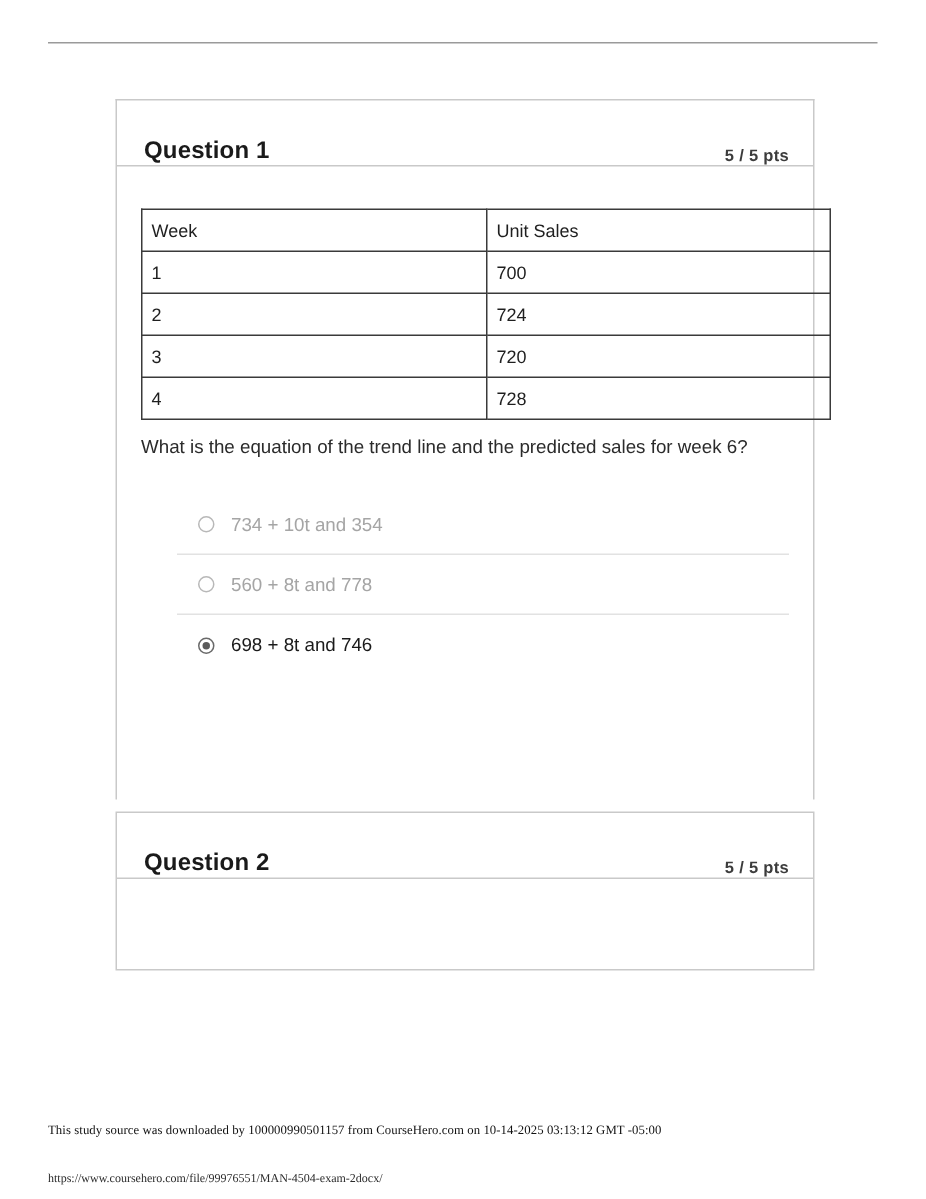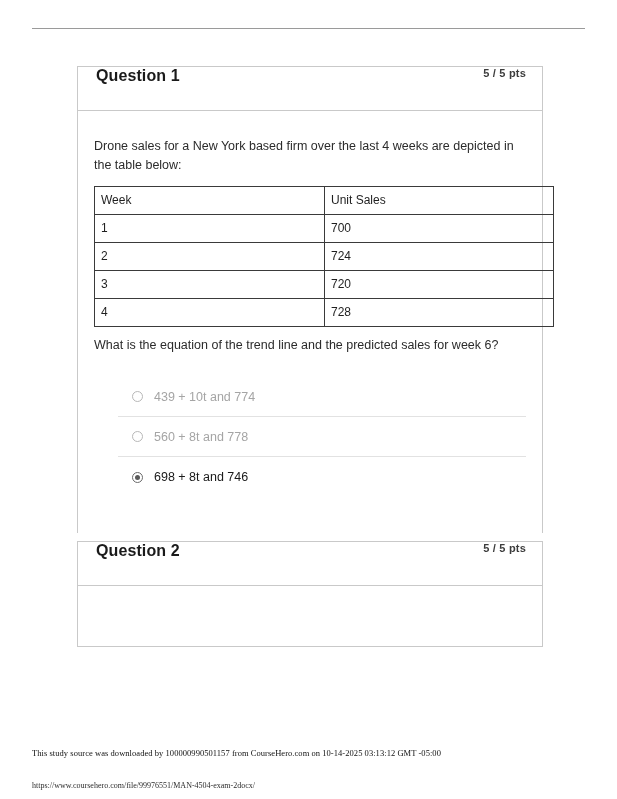--- a/index.html
+++ b/index.html
@@ -39,21 +39,21 @@
     border: 1px solid #c9c9c9;
     box-sizing: border-box;
   }
 
   #q1-card { top: 66px; height: 467px; border-bottom: none; }
 
   .qheader {
     height: 44px;
     border-bottom: 1px solid #c9c9c9;
     display: flex;
-    align-items: flex-start;
+    align-items: flex-end;
     justify-content: space-between;
     padding: 0 16px 0 18px;
     box-sizing: border-box;
   }
   .qtitle {
     font-size: 16px;
     font-weight: bold;
     color: #1a1a1a;
     letter-spacing: 0.1px;
   }
@@ -176,21 +176,20 @@
 <div class="page">
 
   <div class="top-rule"></div>
 
   <div class="qcard" id="q1-card">
     <div class="qheader">
       <span class="qtitle">Question 1</span>
       <span class="qpts">5 / 5 pts</span>
     </div>
     <div class="qbody">
-      <p class="qtext">Drone sales for a New York based firm over the last 4 weeks are depicted in the table below:</p>
 
       <table class="dtable">
         <tbody>
           <tr>
             <td class="c1">Week</td>
             <td class="c2">Unit Sales</td>
           </tr>
           <tr>
             <td class="c1">1</td>
             <td class="c2">700</td>
@@ -208,21 +207,21 @@
             <td class="c2">728</td>
           </tr>
         </tbody>
       </table>
 
       <p class="qtext2">What is the equation of the trend line and the predicted sales for week 6?</p>
 
       <div class="answers">
         <div class="answer-row">
           <span class="radio"></span>
-          <span class="answer-label">439 + 10t and 774</span>
+          <span class="answer-label">734 + 10t and 354</span>
         </div>
         <div class="answer-row">
           <span class="radio"></span>
           <span class="answer-label">560 + 8t and 778</span>
         </div>
         <div class="answer-row selected">
           <span class="radio"></span>
           <span class="answer-label">698 + 8t and 746</span>
         </div>
       </div>

